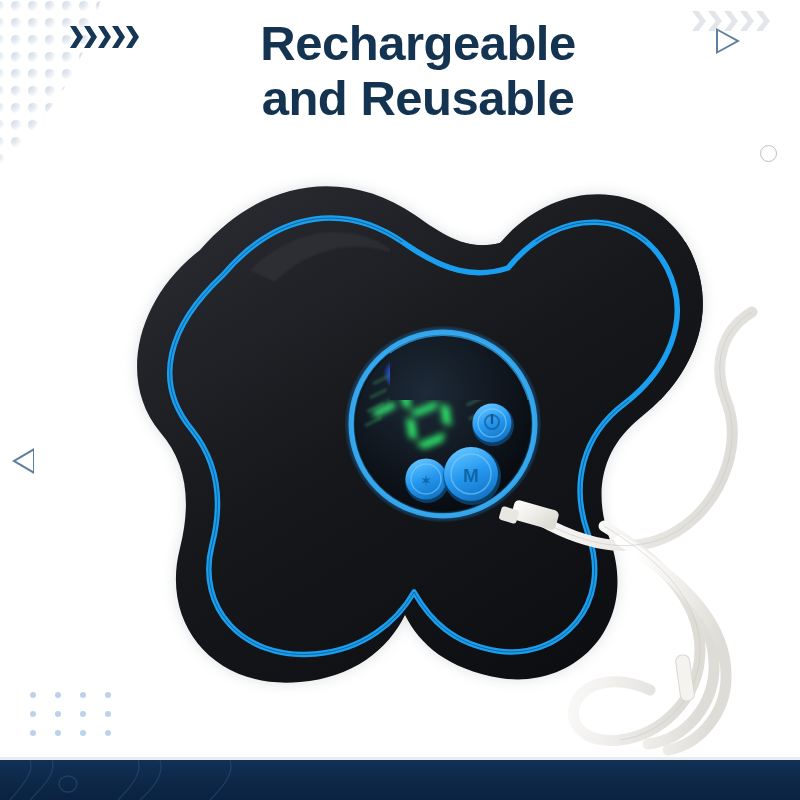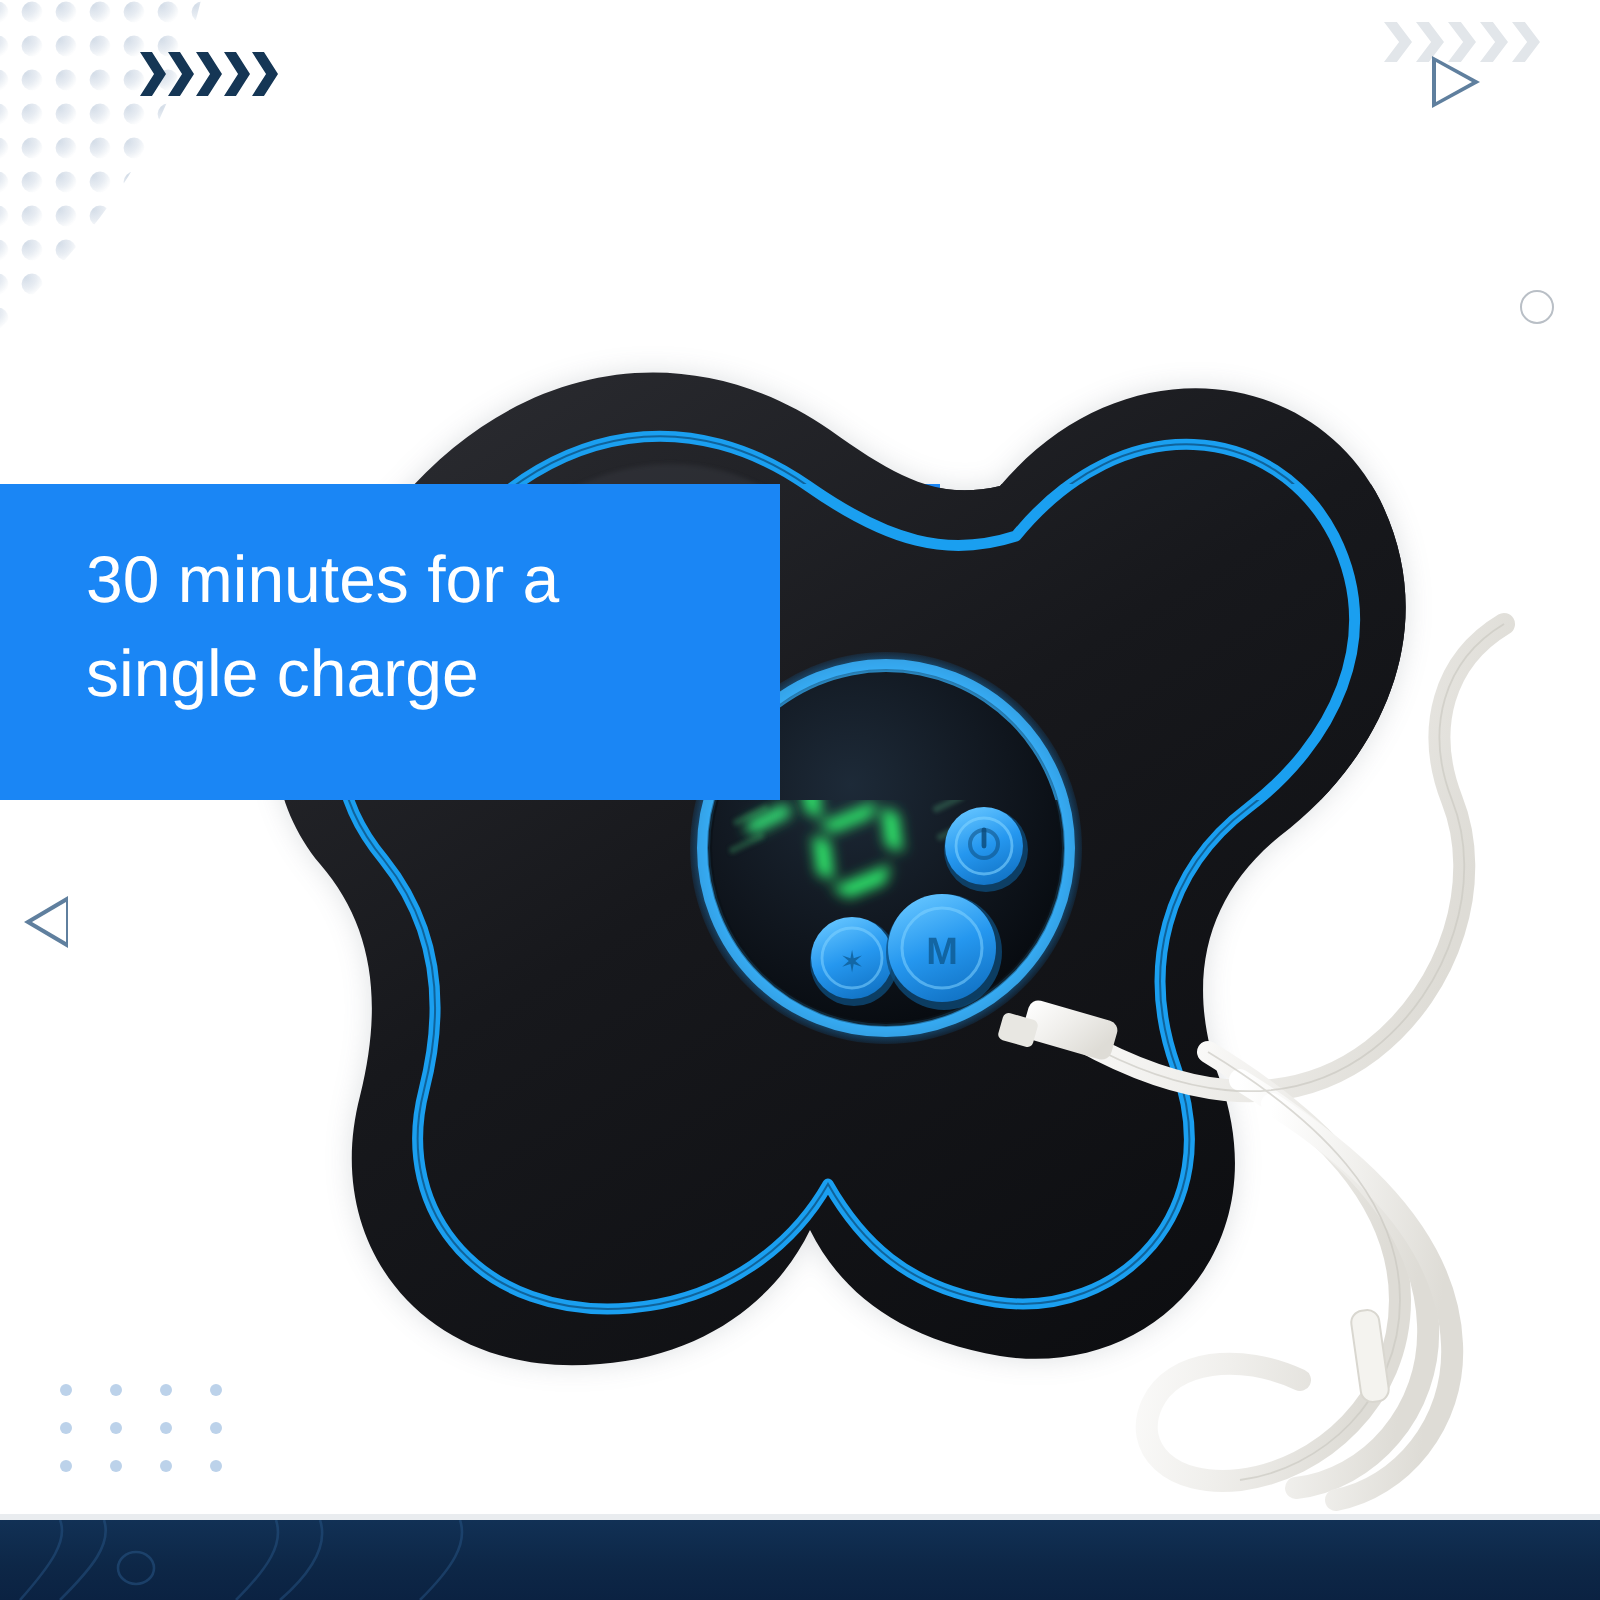--- a/index.html
+++ b/index.html
@@ -171,20 +171,22 @@
     <span class="chev"></span>
     <span class="chev"></span>
     <span class="chev"></span>
     <span class="chev"></span>
   </div>
 
   <div class="tri-right"></div>
   <div class="tri-left"></div>
   <div class="circle-outline"></div>
 
+  <div class="heading">Rechargeable
+and Reusable</div>
 
   <svg class="product" viewBox="0 0 800 800">
     <defs>
       <linearGradient id="bodyGrad" x1="0.15" y1="0" x2="0.85" y2="1">
         <stop offset="0%" stop-color="#2a2b30"></stop>
         <stop offset="45%" stop-color="#17181c"></stop>
         <stop offset="100%" stop-color="#0c0d10"></stop>
       </linearGradient>
       <radialGradient id="discGrad" cx="40%" cy="32%" r="78%">
         <stop offset="0%" stop-color="#1d2a38"></stop>
@@ -332,24 +334,20 @@
     </g>
 
     <g>
       <rect x="512" y="505" width="46" height="20" rx="5" fill="url(#cableGrad)" transform="rotate(16 535 515)"></rect>
       <rect x="500" y="508" width="18" height="14" rx="3" fill="#e8e7e2" transform="rotate(16 509 515)"></rect>
     </g>
 
     <rect x="678" y="655" width="14" height="46" rx="6" fill="#f4f3ef" stroke="#d9d7d0" stroke-width="1" transform="rotate(-8 685 678)"></rect>
   </svg>
 
-  <div class="banner">
-    <div class="banner-text">30 minutes for a
-single charge</div>
-  </div>
 
   <svg class="product-over" viewBox="0 0 800 800">
     <defs>
       <clipPath id="overClip">
         <rect x="390" y="242" width="410" height="158"></rect>
       </clipPath>
     </defs>
     <g clip-path="url(#overClip)">
       <path d="M200,250 C265,175 350,170 415,215 C450,240 470,250 500,243
                C560,172 655,182 690,250 C722,315 690,380 640,418

